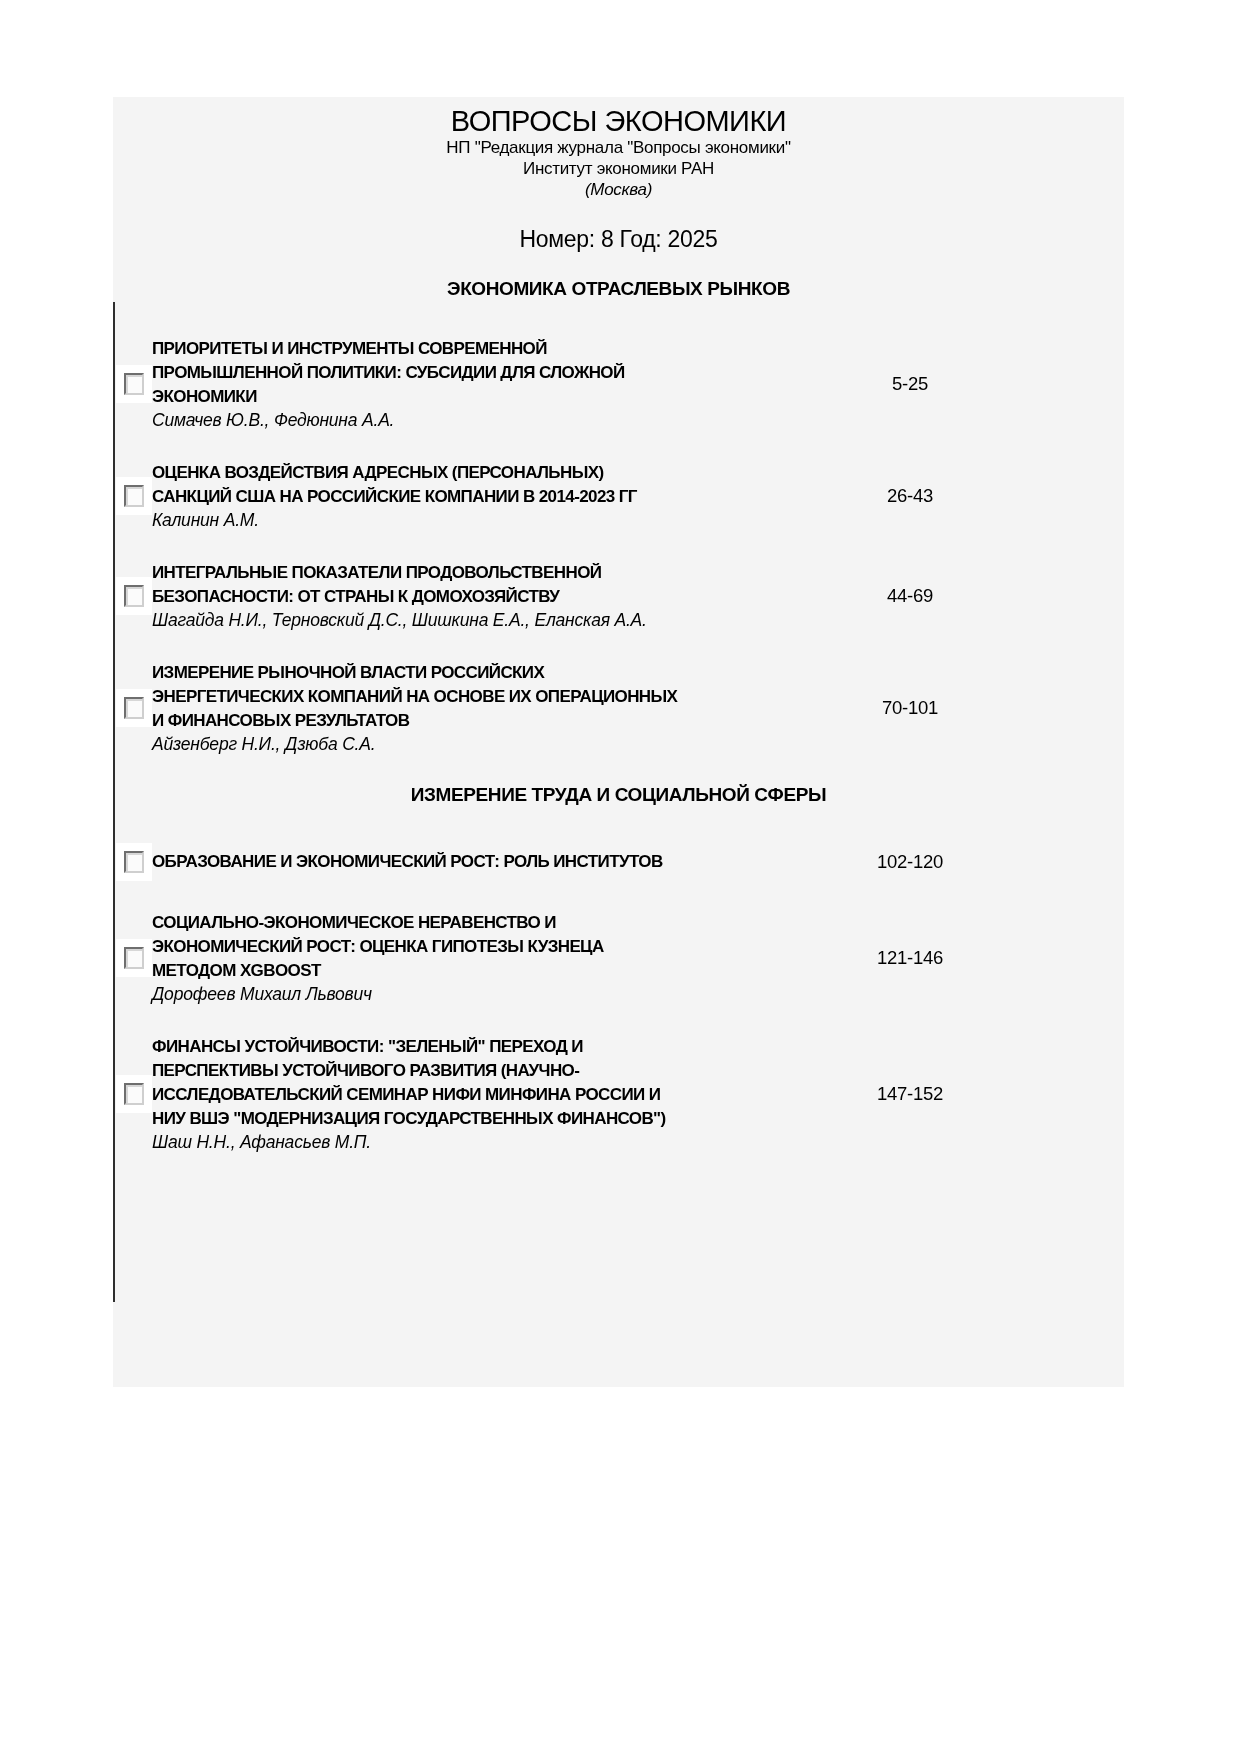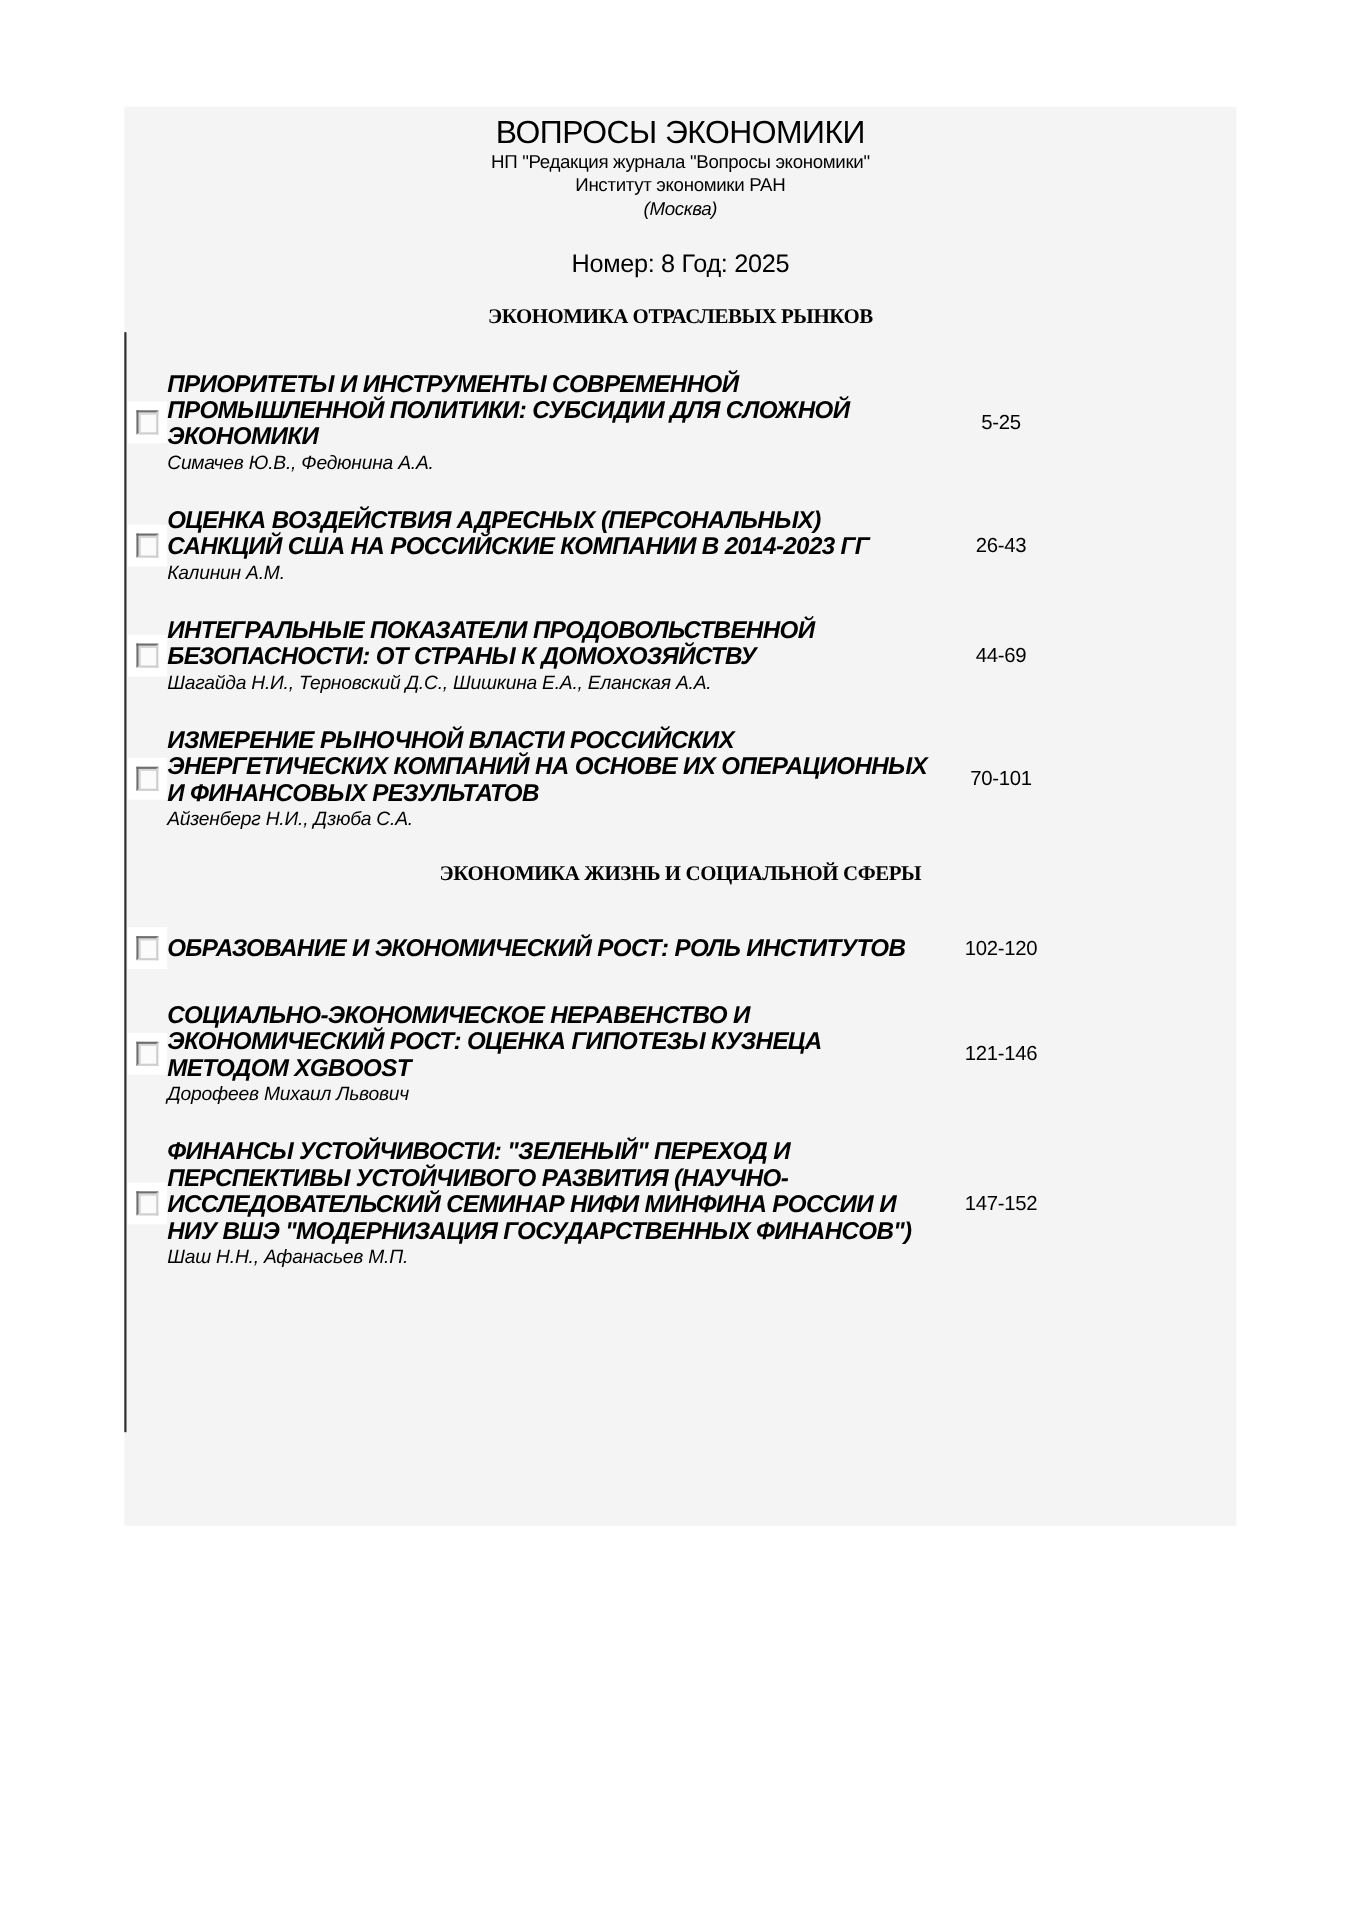--- a/index.html
+++ b/index.html
@@ -54,21 +54,20 @@
     letter-spacing: -0.3px;
   }
   .articles-area { }
   .section-heading {
     text-align: center;
     font-weight: bold;
     font-size: 19px;
     line-height: 20px;
     letter-spacing: -0.4px;
     margin: 30px 0 38px 0;
-    font-family: Liberation Serif, serif;
   }
   [data-name="articles-area"] > .section-heading:first-child { margin-top: 26px; }
   .article-row {
     display: flex;
     align-items: center;
     margin: 0 0 30px 0;
     padding-left: 3px;
   }
   .checkbox-cell {
     width: 36px;
@@ -89,25 +88,24 @@
     background: #fbfbfb;
     box-shadow: inset 2px 2px 0 rgba(150,150,150,0.35);
     cursor: pointer;
   }
   .title-cell {
     flex: 1 1 auto;
     min-width: 0;
   }
   .article-title {
     font-weight: bold;
-    font-size: 22px;
+    font-size: 17px;
     line-height: 24px;
     letter-spacing: -0.6px;
     white-space: pre;
-    font-style: italic;
   }
   .article-authors {
     font-style: italic;
     font-size: 17.5px;
     line-height: 22px;
     letter-spacing: -0.2px;
   }
   .pages-cell {
     flex: 0 0 180px;
     margin-right: 124px;
@@ -177,21 +175,21 @@
     </div>
     <div class="title-cell" data-name="title-cell">
       <div class="article-title" data-name="article-title">ИЗМЕРЕНИЕ РЫНОЧНОЙ ВЛАСТИ РОССИЙСКИХ
 ЭНЕРГЕТИЧЕСКИХ КОМПАНИЙ НА ОСНОВЕ ИХ ОПЕРАЦИОННЫХ
 И ФИНАНСОВЫХ РЕЗУЛЬТАТОВ</div>
       <div class="article-authors" data-name="article-authors">Айзенберг Н.И., Дзюба С.А.</div>
     </div>
     <div class="pages-cell" data-name="article-pages">70-101</div>
   </div>
 
-  <div class="section-heading" data-name="section-heading">ЭКОНОМИКА ЖИЗНЬ И СОЦИАЛЬНОЙ СФЕРЫ</div>
+  <div class="section-heading" data-name="section-heading">ИЗМЕРЕНИЕ ТРУДА И СОЦИАЛЬНОЙ СФЕРЫ</div>
 
   <div class="article-row" data-name="article-row">
     <div class="checkbox-cell" data-name="checkbox-cell">
       <div class="article-checkbox" data-name="article-checkbox" role="checkbox" aria-checked="false"></div>
     </div>
     <div class="title-cell" data-name="title-cell">
       <div class="article-title" data-name="article-title">ОБРАЗОВАНИЕ И ЭКОНОМИЧЕСКИЙ РОСТ: РОЛЬ ИНСТИТУТОВ</div>
     </div>
     <div class="pages-cell" data-name="article-pages">102-120</div>
   </div>

